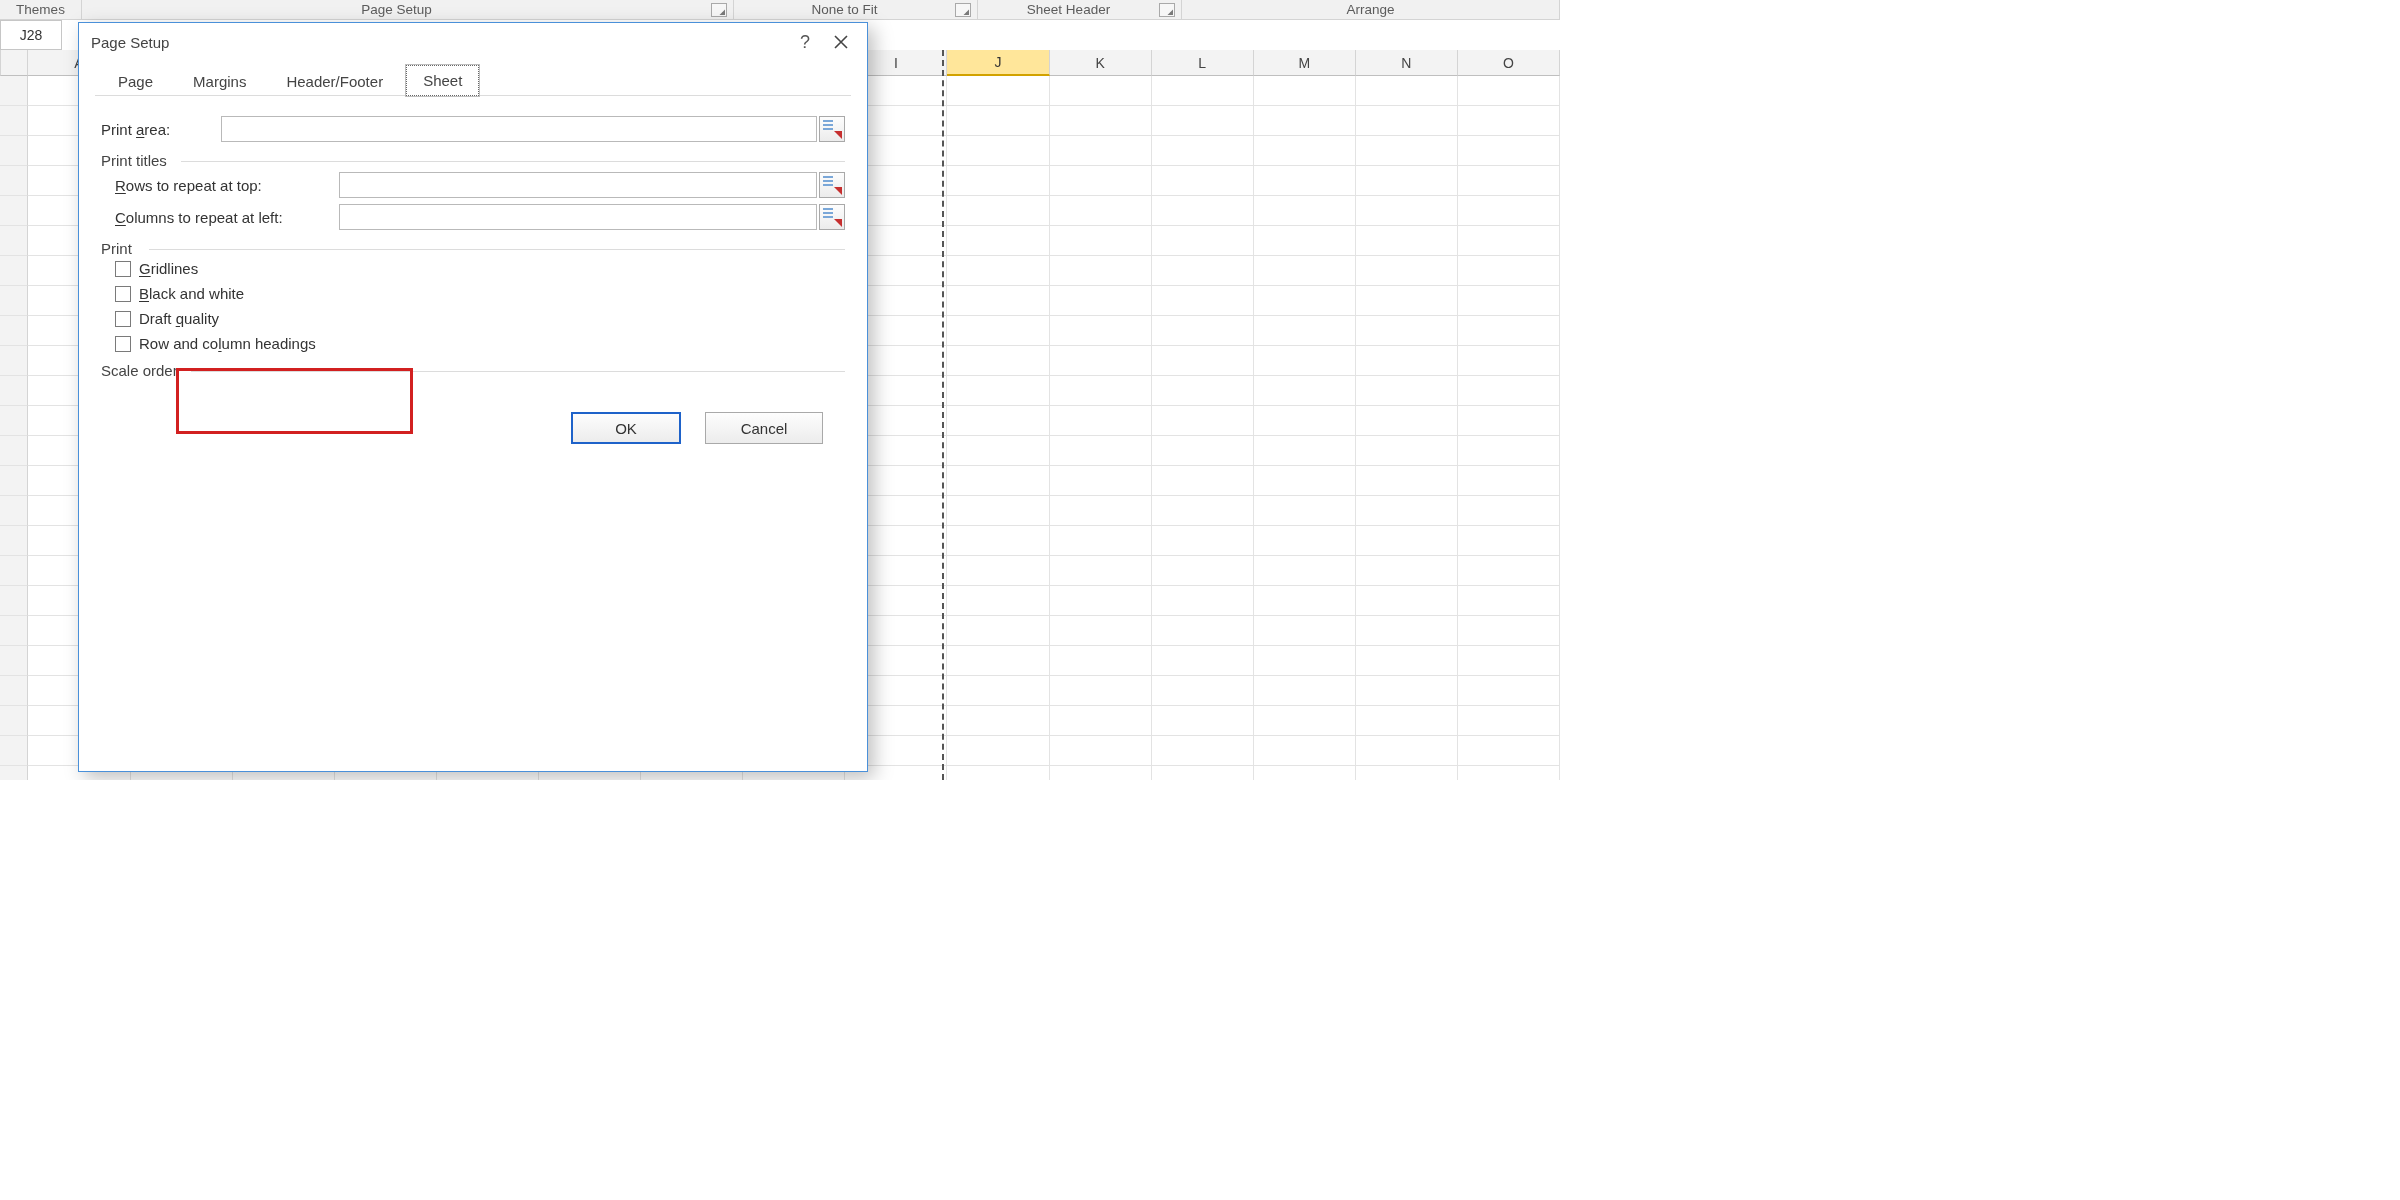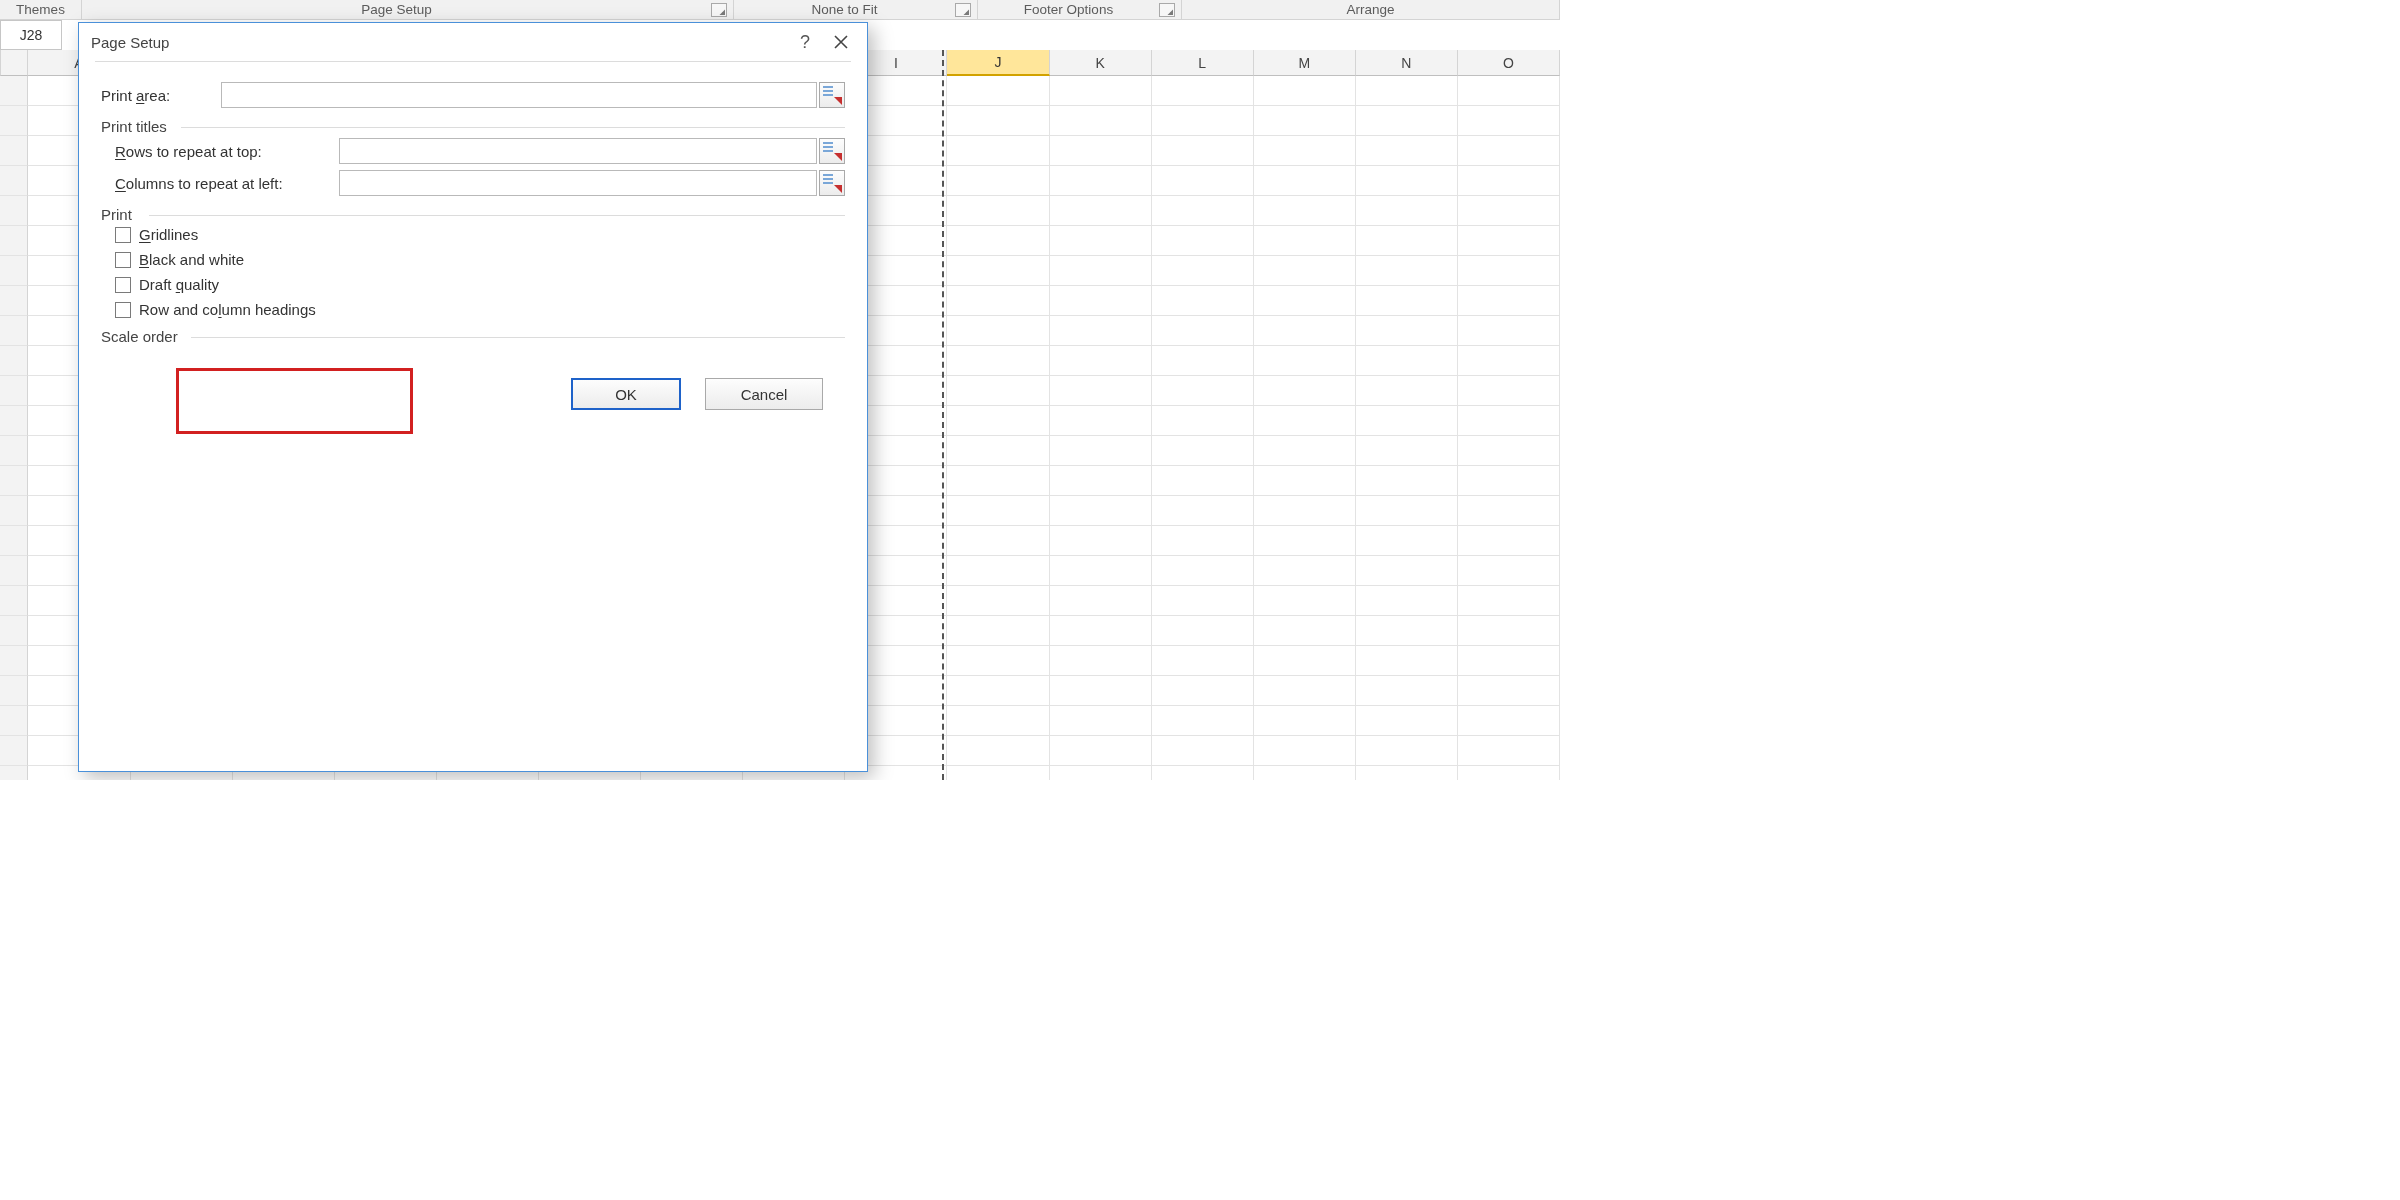--- a/index.html
+++ b/index.html
@@ -303,21 +303,21 @@
     </div>
   <div class="ribbon-group" style="width:652px;">
       <span class="lbl">Page Setup</span>
       <span class="launcher"></span>
     </div>
   <div class="ribbon-group" style="width:244px;">
       <span class="lbl">None to Fit</span>
       <span class="launcher"></span>
     </div>
   <div class="ribbon-group" style="width:204px;">
-      <span class="lbl">Footer Options</span>
+      <span class="lbl">Sheet Header</span>
       <span class="launcher"></span>
     </div>
   <div class="ribbon-group" style="flex:1;justify-content:center;">
       <span class="lbl">Arrange</span>
     </div>
 </div>
 
 <div class="header-row">
   <div class="name-box">J28</div>
 </div>
@@ -802,20 +802,26 @@
     <span>Page Setup</span>
     <span class="spacer"></span>
     <span class="tb-btn">?</span>
     <span class="tb-btn">
       <svg width="16" height="16" viewBox="0 0 16 16">
           <path d="M2 2 L14 14 M14 2 L2 14" stroke="#444" stroke-width="1.6"></path>
         </svg>
     </span>
   </div>
 
+  <div class="tabs">
+    <div class="tab">Page</div>
+    <div class="tab">Margins</div>
+    <div class="tab">Header/Footer</div>
+    <div class="tab active">Sheet</div>
+  </div>
 
   <div class="dialog-body">
 
     <div class="row">
       <label class="lead">Print <span class="underline-key">a</span>rea:</label>
       <div class="text-in"></div>
       <div class="range-btn"></div>
     </div>
 
     <div class="section-title">Print titles</div>

